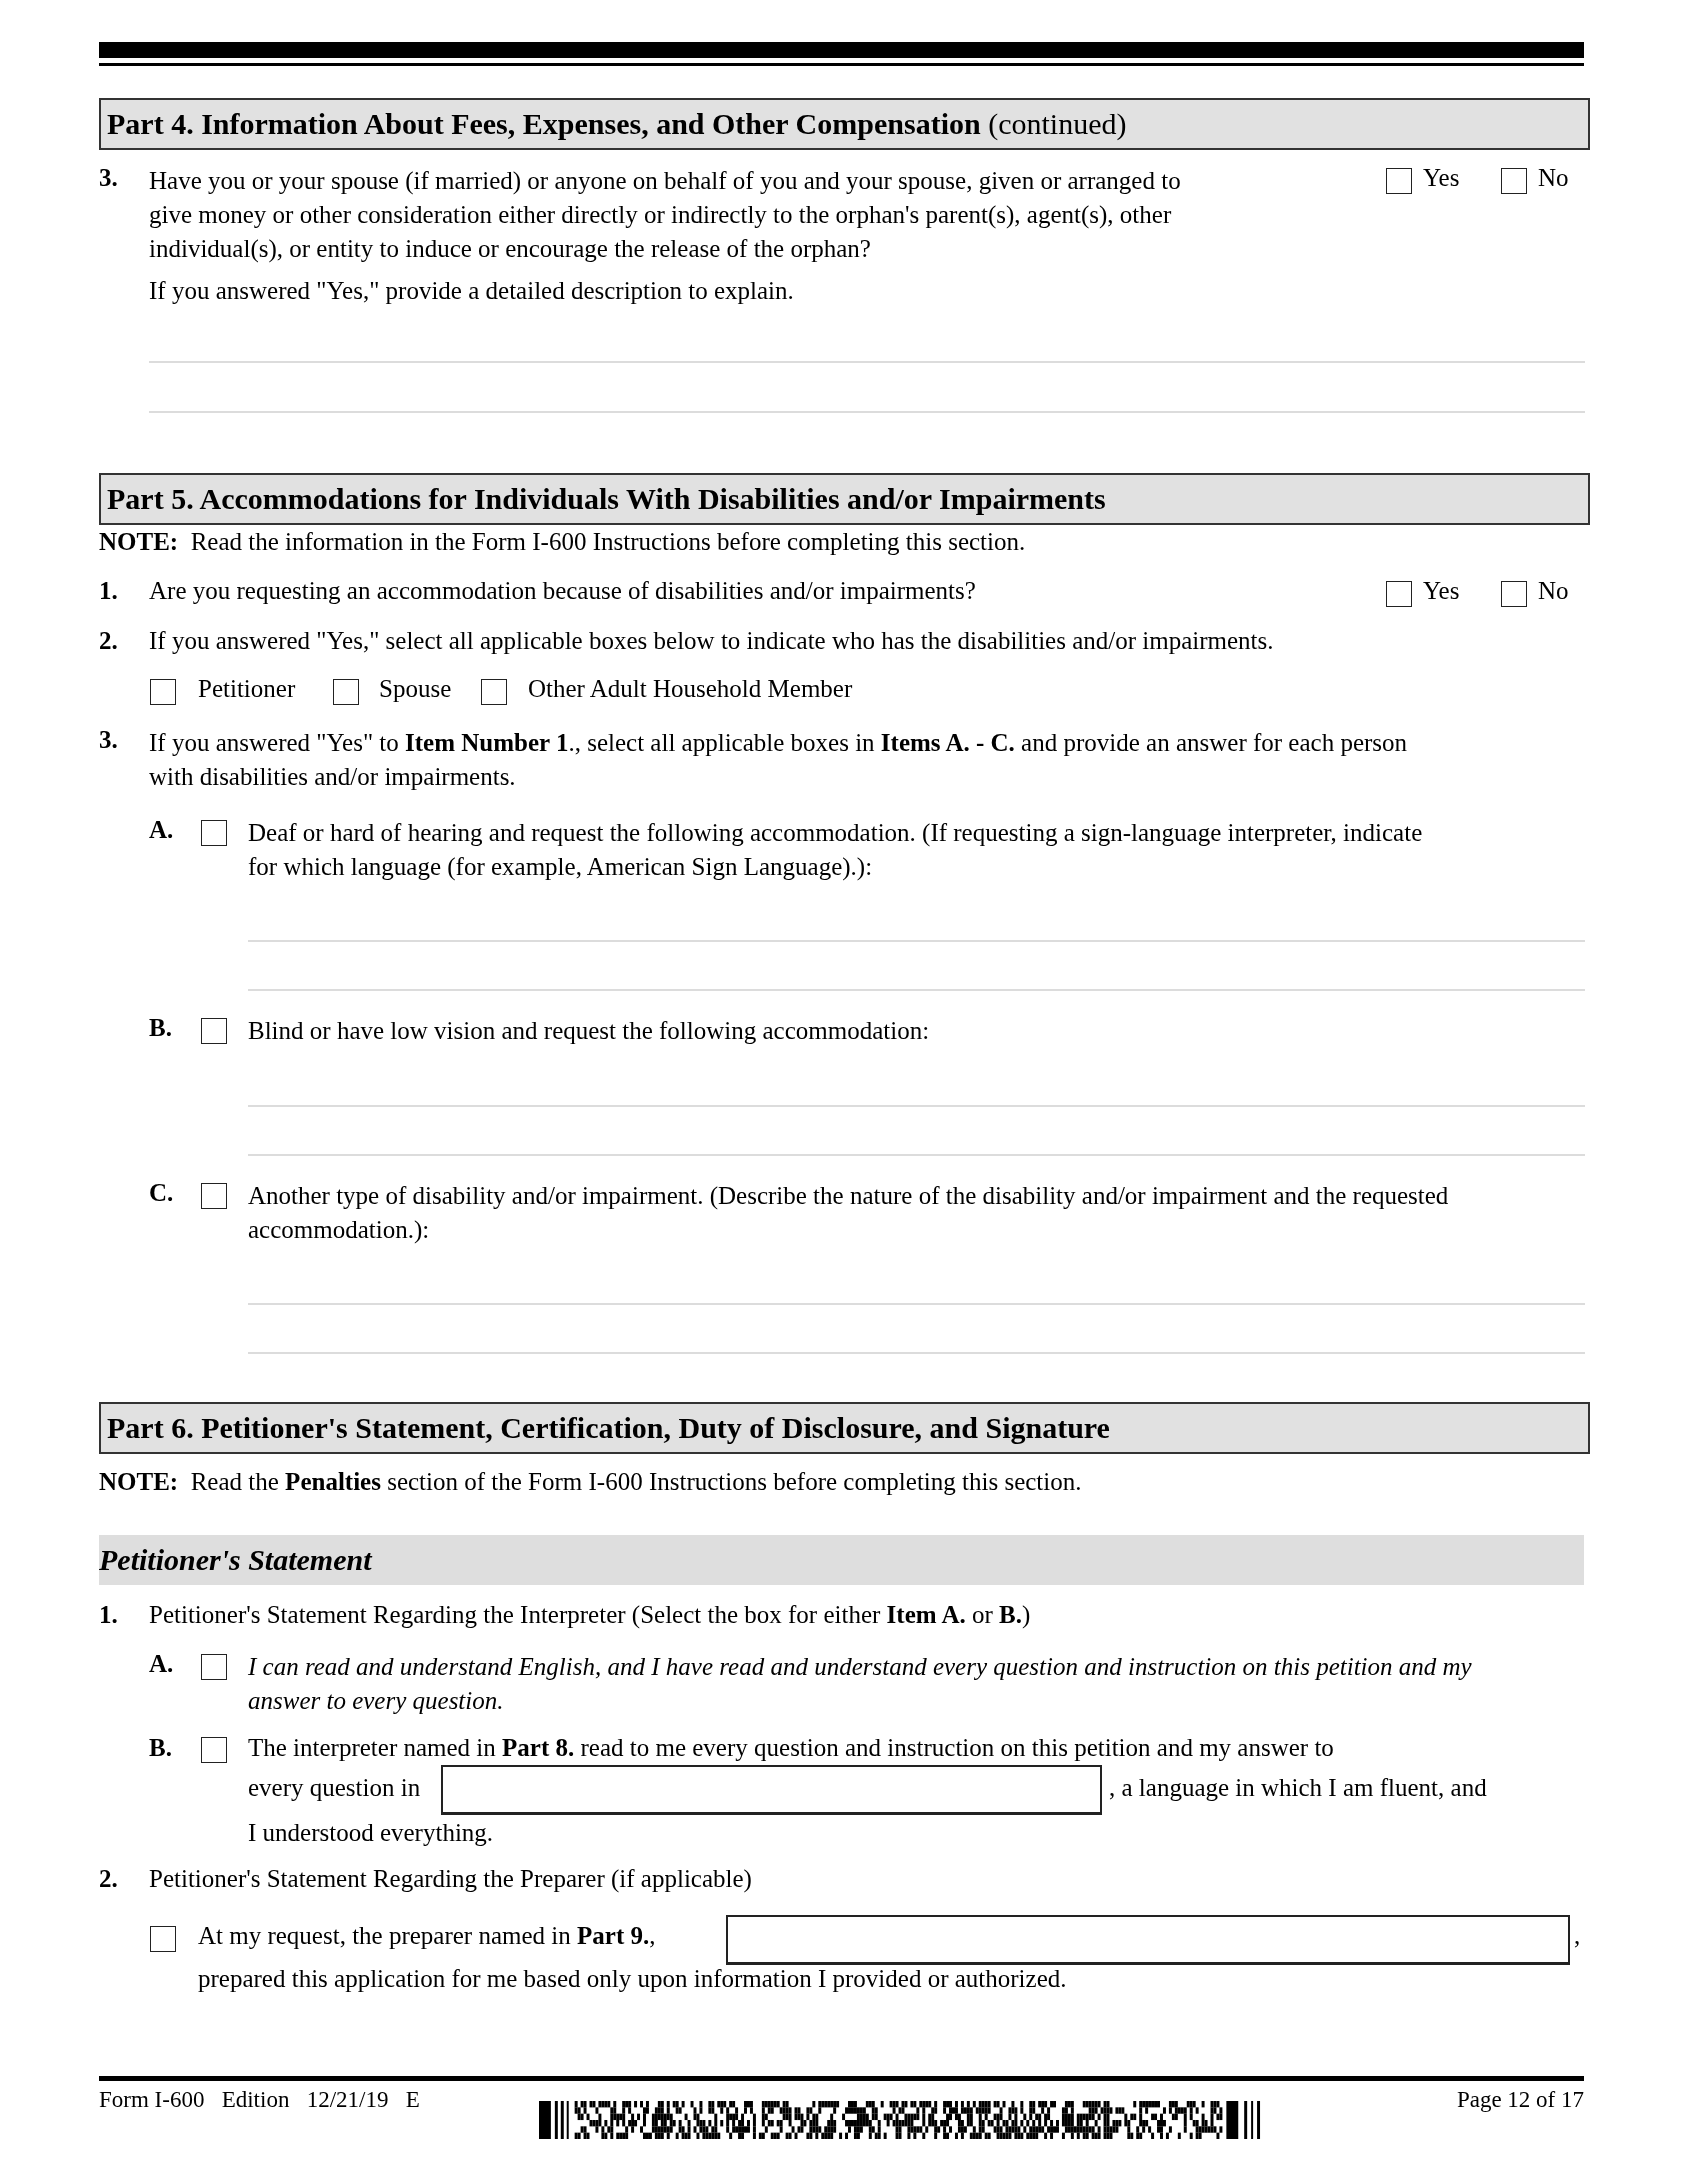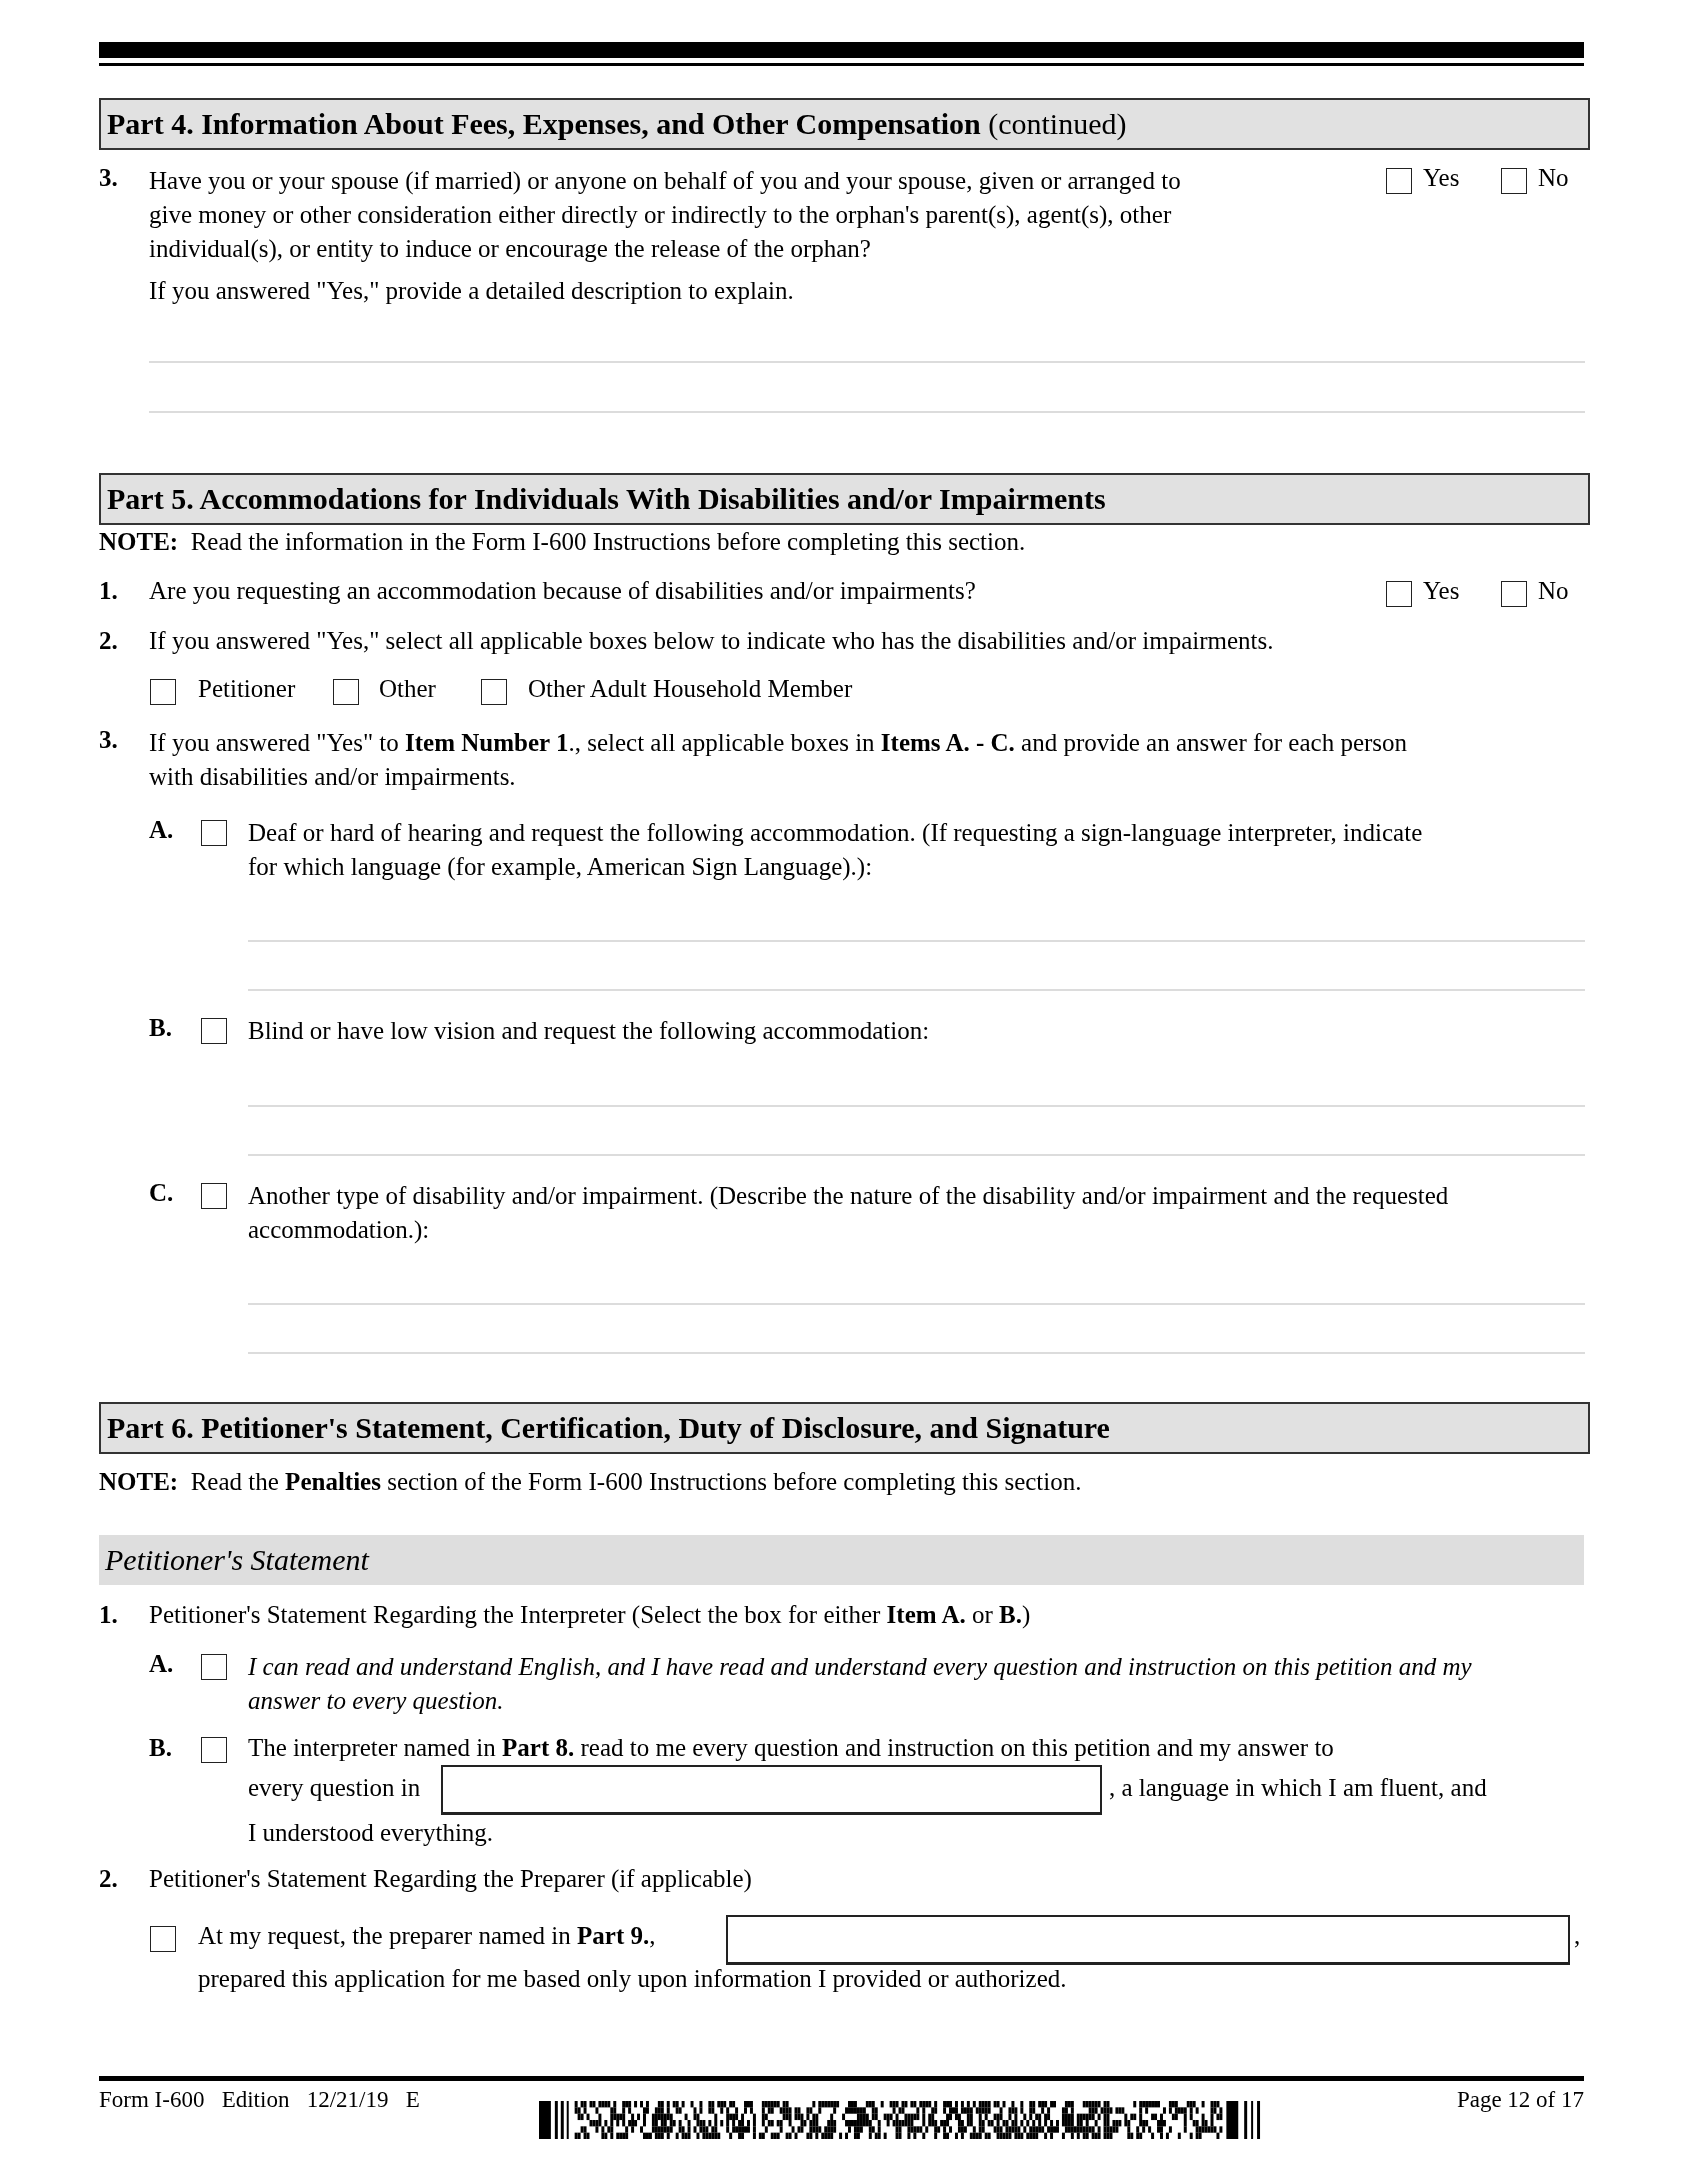--- a/index.html
+++ b/index.html
@@ -4,22 +4,22 @@
 <style>
   html, body { margin: 0; padding: 0; background: #ffffff; }
   body { width: 1683px; height: 2178px; position: relative; overflow: hidden;
          font-family: "Liberation Serif", "DejaVu Serif", serif; color: #000; font-size: 25px; }
   .abs { position: absolute; }
   .topbar { left: 99px; top: 42px; width: 1485px; height: 16px; background: #000; }
   .topline { left: 99px; top: 63px; width: 1485px; height: 3px; background: #000; }
   .part-header { left: 99px; width: 1481px; height: 48px; background: #e1e1e1; border: 2px solid #333;
                  font-weight: bold; font-size: 30px; line-height: 48px; padding-left: 6px; box-sizing: content-box; }
   .part-header .cont { font-weight: normal; }
-  .sub-band { left: 99px; width: 1485px; height: 50px; background: #dedede; font-weight: normal; font-style: italic;
-              font-size: 30px; line-height: 50px; padding-left: 6px; box-sizing: border-box; }
+  .sub-band { left: 99px; width: 1485px; height: 50px; background: #dedede; font-weight: bold; font-style: italic;
+              font-size: 30px; line-height: 50px; box-sizing: border-box; }
   .num { font-weight: bold; width: 40px; }
   .txt { line-height: 34px; }
   .b { font-weight: bold; text-align: right; }
   .cb { width: 26px; height: 26px; border: 1.5px solid #222; box-sizing: border-box; background: #fff; cursor: pointer; }
   .ansline { height: 2px; background: #dcdcdc; }
   .inputbox { border: 2px solid #222; box-sizing: border-box; background: #fff; border-bottom-width: 3px; border-right-width: 2px; }
   .footline { left: 99px; top: 2076px; width: 1485px; height: 5px; background: #000; }
   .foot { font-size: 23px; }
   .barcode { left: 539px; top: 2101px; width: 725px; height: 38px; }
 </style>
@@ -64,21 +64,21 @@
 <div class="abs" style="left:1423px; top:577px;">Yes</div>
 <div class="abs cb" style="left:1501px; top:581px;"></div>
 <div class="abs" style="left:1538px; top:577px;">No</div>
 
 <div class="abs num" style="left:99px; top:627px;">2.</div>
 <div class="abs" style="left:149px; top:627px;">If you answered "Yes," select all applicable boxes below to indicate who has the disabilities and/or impairments.</div>
 
 <div class="abs cb" style="left:150px; top:679px;"></div>
 <div class="abs" style="left:198px; top:675px;">Petitioner</div>
 <div class="abs cb" style="left:333px; top:679px;"></div>
-<div class="abs" style="left:379px; top:675px;">Other</div>
+<div class="abs" style="left:379px; top:675px;">Spouse</div>
 <div class="abs cb" style="left:481px; top:679px;"></div>
 <div class="abs" style="left:528px; top:675px;">Other Adult Household Member</div>
 
 <div class="abs num" style="left:99px; top:726px;">3.</div>
 <div class="abs txt" style="left:149px; top:726px; width:1436px;">
   <div><span>If you answered "Yes" to </span><span class="b">Item Number 1</span><span>., select all applicable boxes in </span><span class="b">Items A. - C.</span><span> and provide an answer for each person</span></div>
   <div>with disabilities and/or impairments.</div>
 </div>
 
 <div class="abs b" style="left:149px; top:816px;">A.</div>

